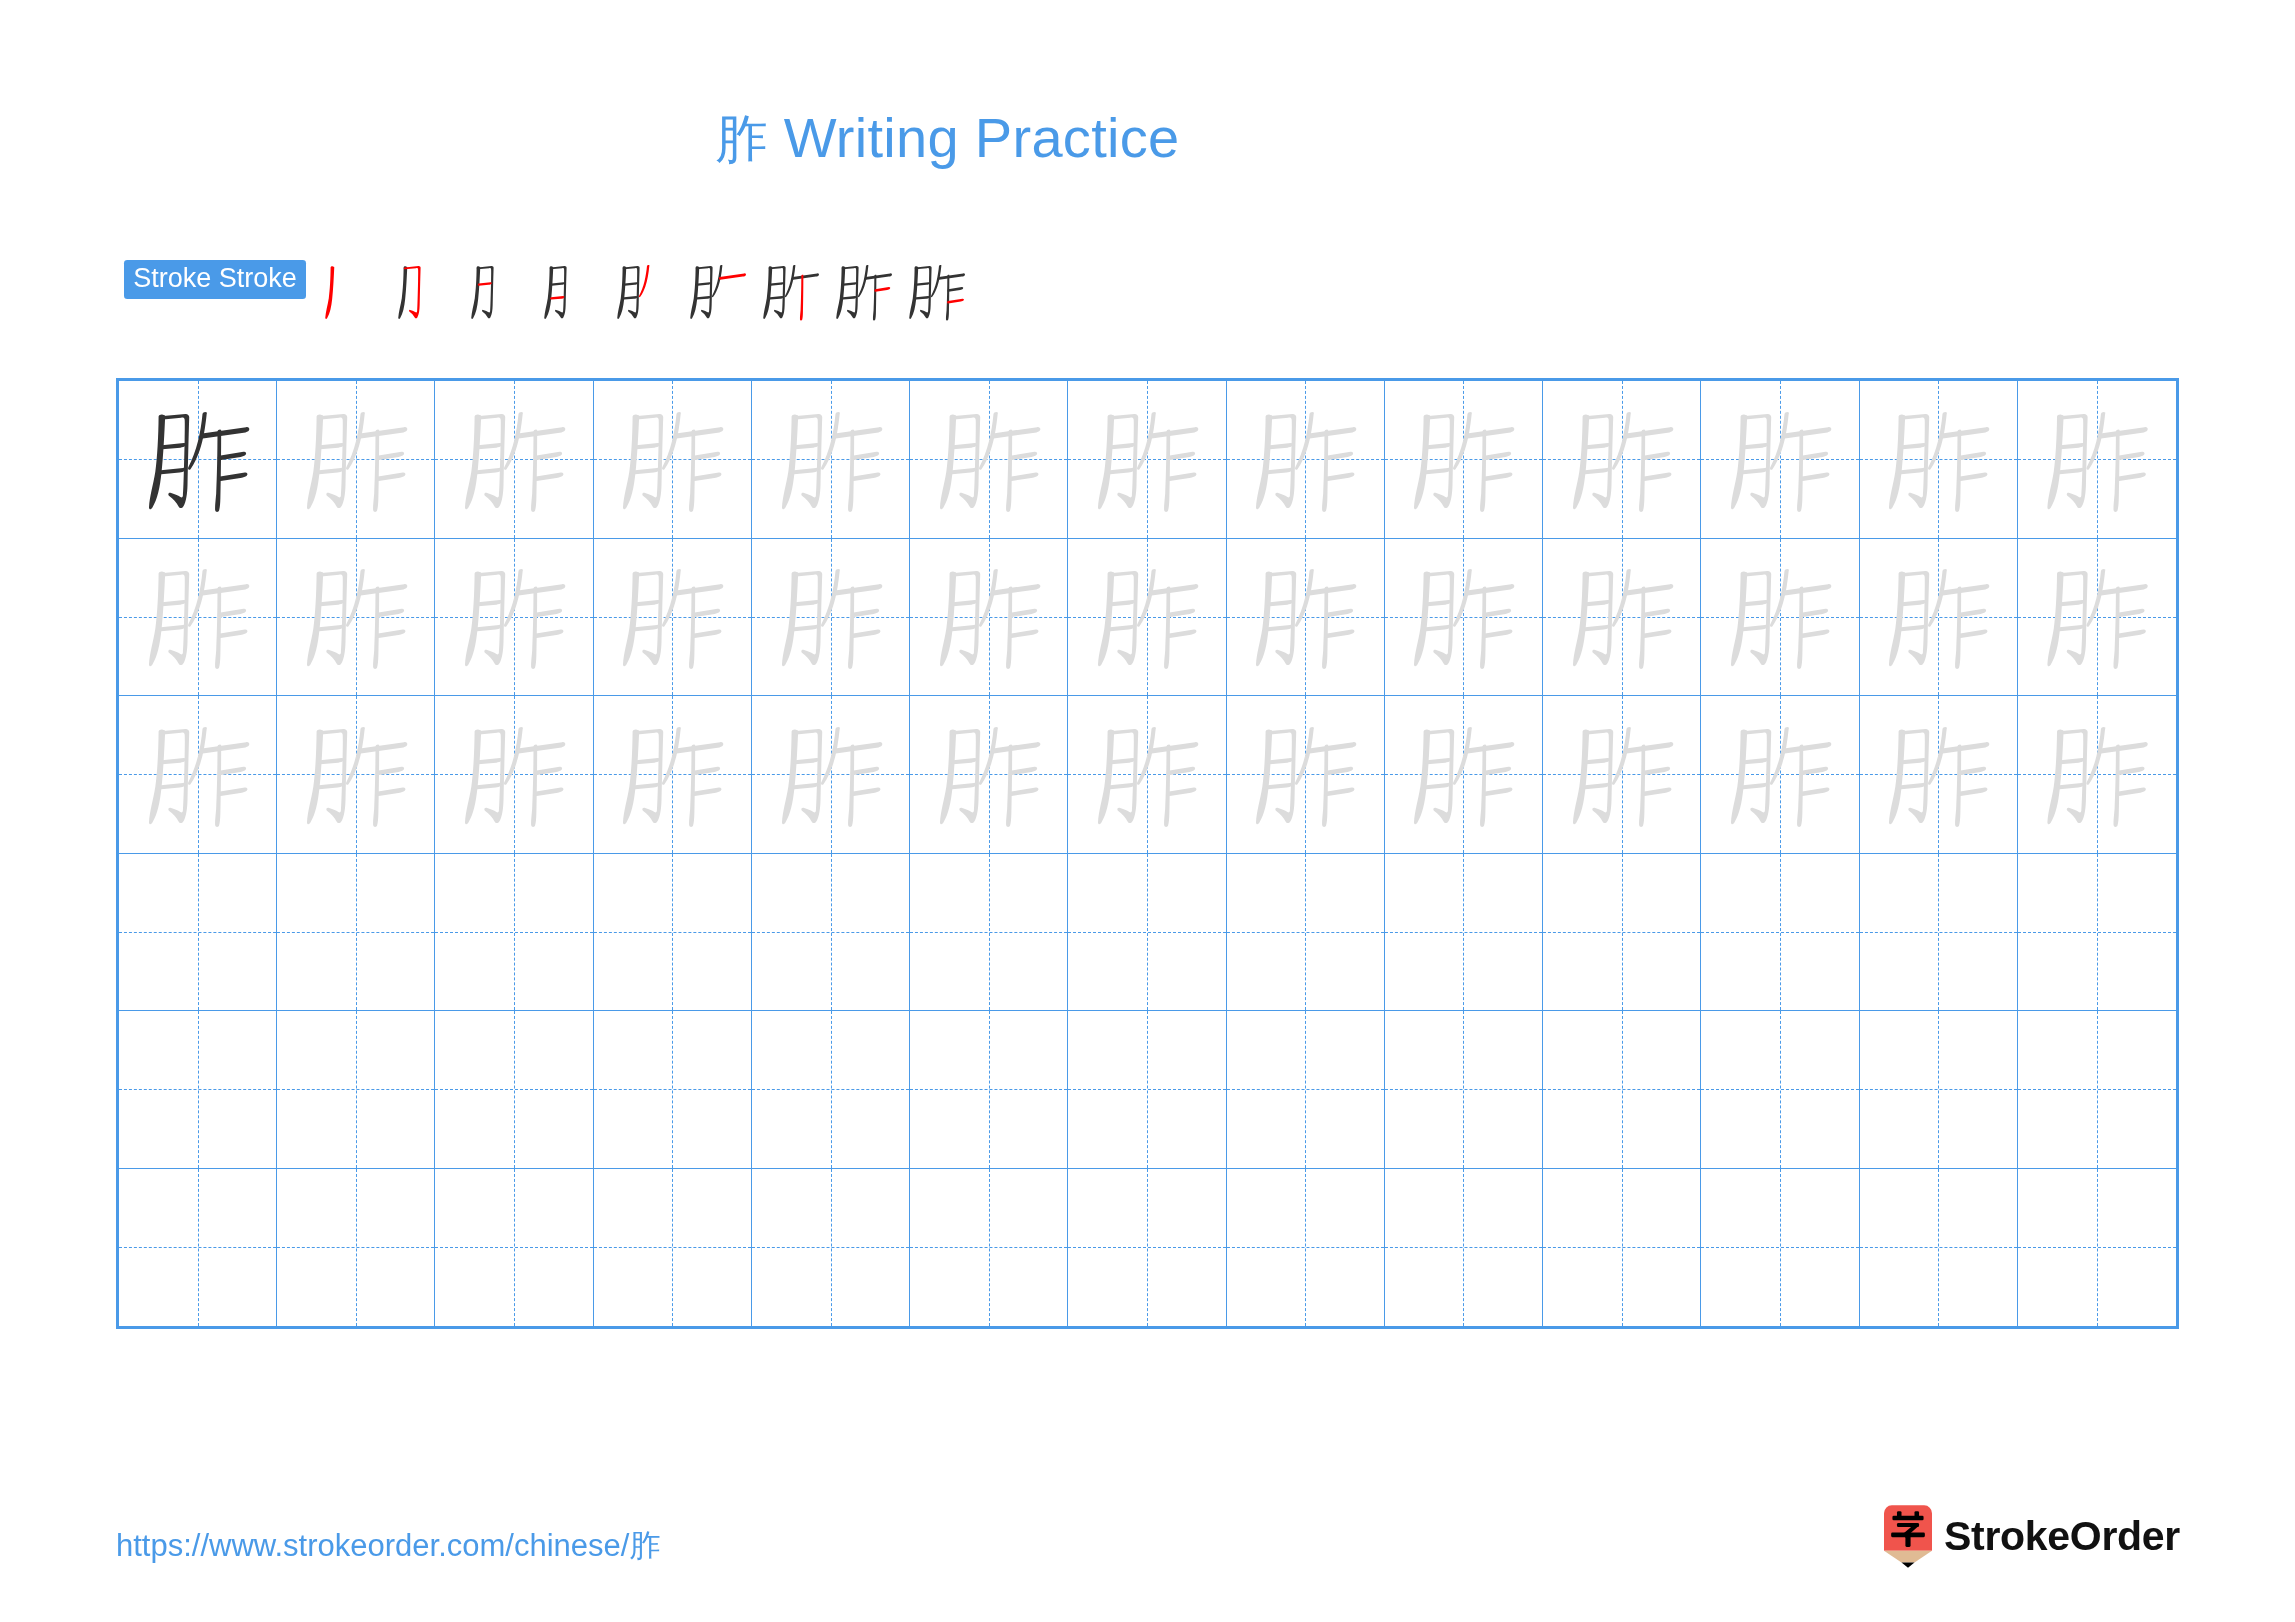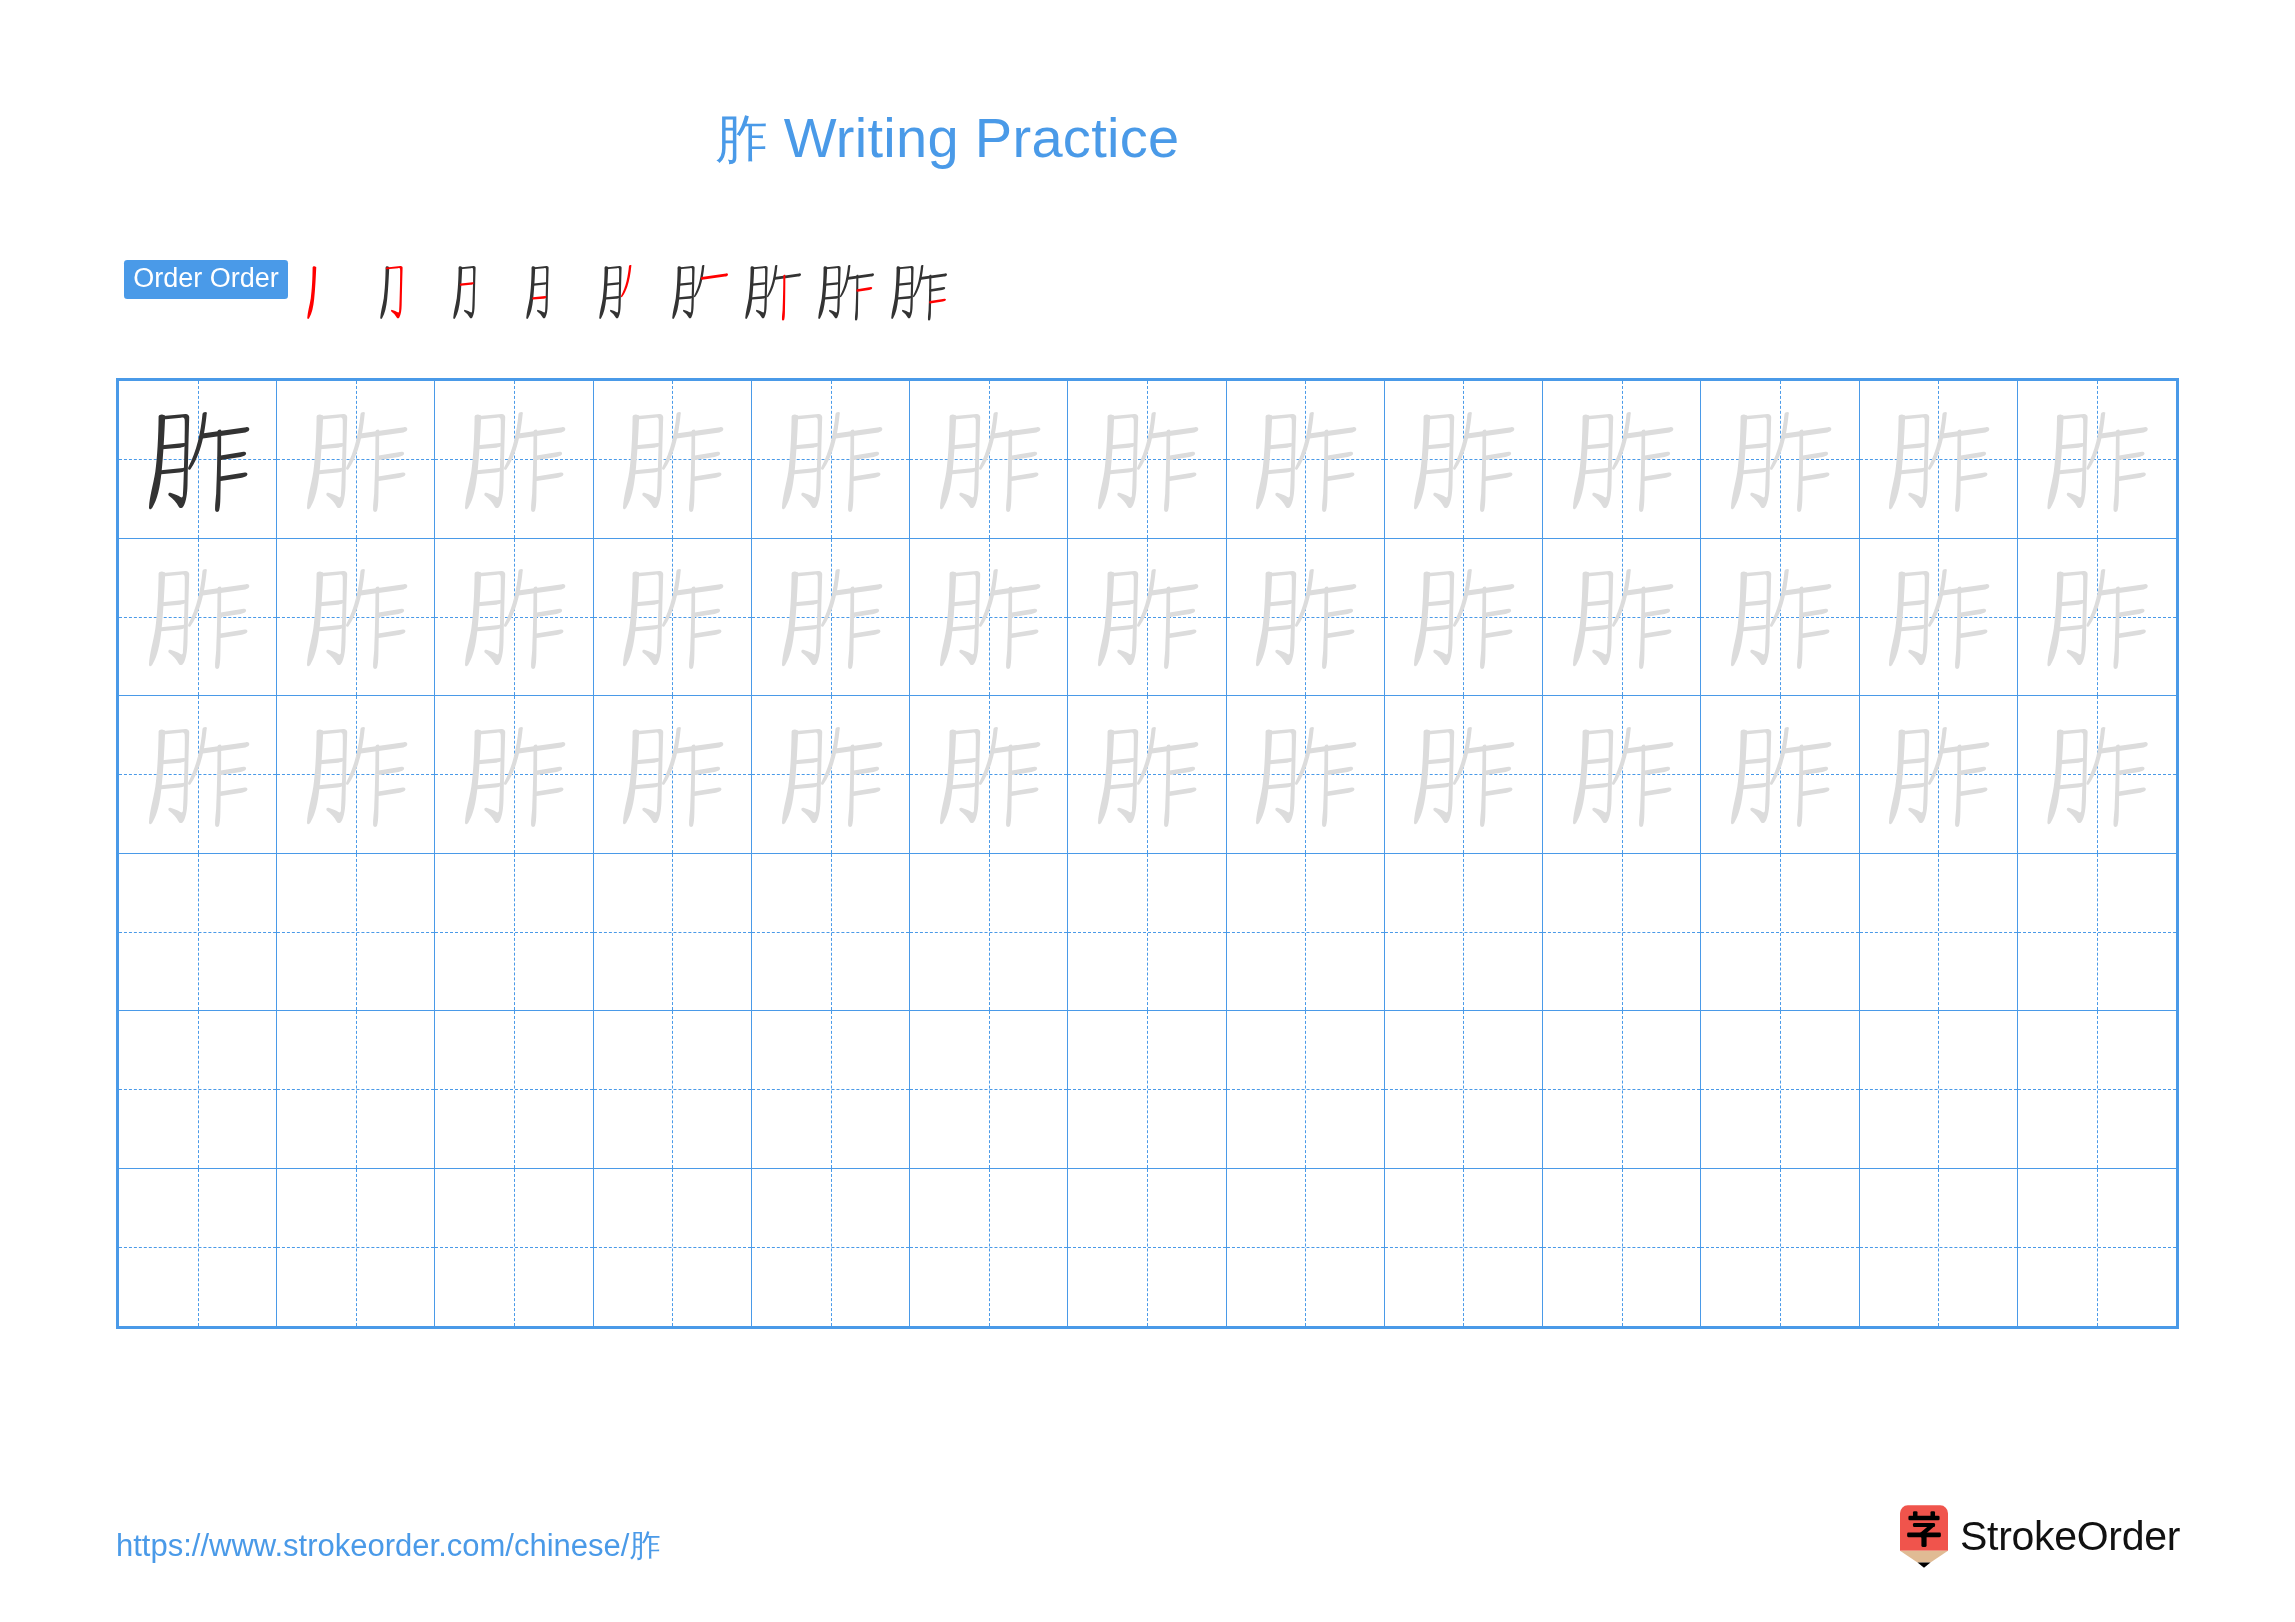--- a/index.html
+++ b/index.html
@@ -148,36 +148,36 @@
     position: absolute;
     right: 115px;
     top: 1505px;
     display: flex;
     align-items: center;
     gap: 11.8px;
   }
   #brand-mark { width: 48px; height: 63px; display: block; }
   #brand-name {
     font-size: 41px;
-    font-weight: normal;
+    font-weight: bold;
     color: #111111;
     line-height: 1;
     white-space: nowrap;
     letter-spacing: -0.3px;
   }
 </style>
 </head>
 <body>
 
 <div id="title">
   <span class="han">胙</span><span> Writing Practice</span>
 </div>
 
 <div id="stroke-order-row">
-  <div id="stroke-order-badge">Order Order</div>
+  <div id="stroke-order-badge">Stroke Stroke</div>
   <div id="stroke-steps">
       <div class="stroke-step">
         <svg viewBox="0 0 1000 1000">
           <path d="M250,170 C244,300 236,470 222,600 C210,712 192,800 152,866 C143,882 126,879 127,861 C131,782 160,690 175,592 C190,486 199,320 200,172 C200,158 222,152 232,157 C243,162 251,160 250,170 Z" fill="#ff0000"></path>
         </svg>
       </div>
       <div class="stroke-step">
         <svg viewBox="0 0 1000 1000">
           <path d="M250,170 C244,300 236,470 222,600 C210,712 192,800 152,866 C143,882 126,879 127,861 C131,782 160,690 175,592 C190,486 199,320 200,172 C200,158 222,152 232,157 C243,162 251,160 250,170 Z" fill="#333333"></path>
           <path d="M214,170 L404,152 C418,150 434,162 433,176 C428,330 424,520 420,690 C418,760 410,820 388,856 C378,872 360,872 352,856 C336,824 310,796 281,776 C268,767 275,748 290,752 C320,760 348,772 366,784 C377,791 383,786 385,772 C390,716 394,540 398,360 C400,262 400,206 398,194 C396,182 388,178 372,180 L216,196 C200,198 198,172 214,170 Z" fill="#ff0000"></path>

